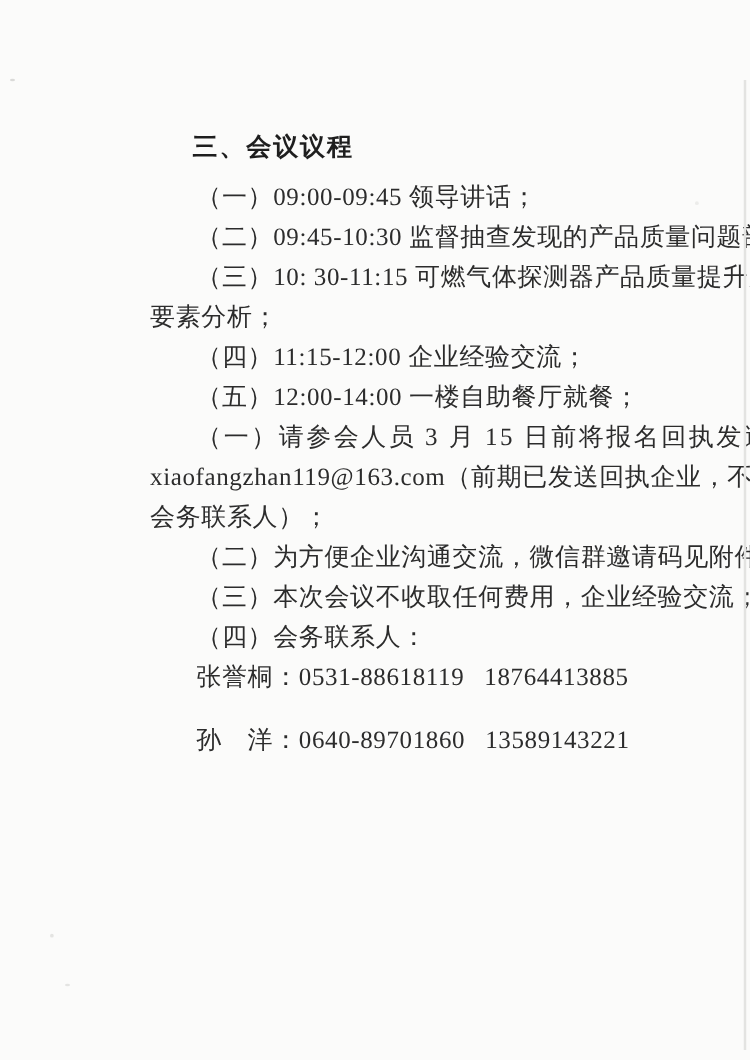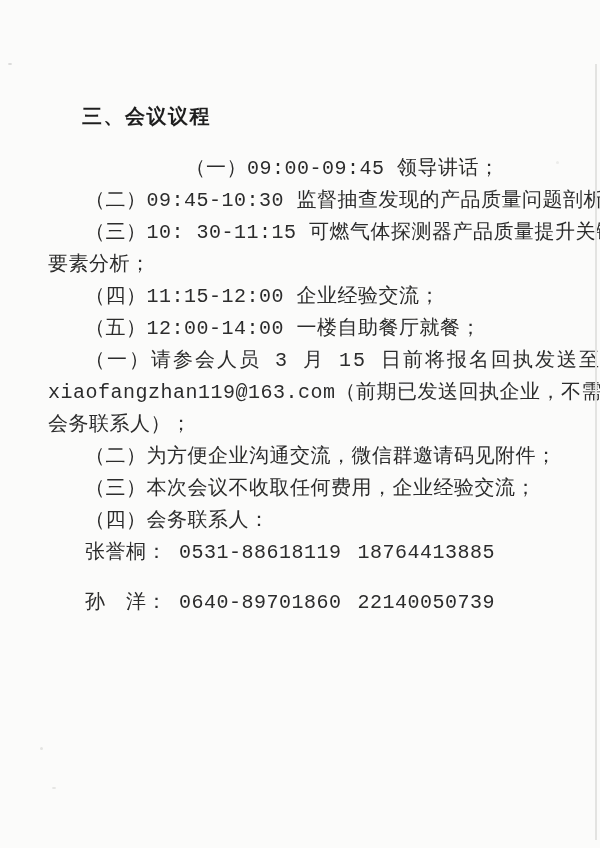--- a/index.html
+++ b/index.html
@@ -10,54 +10,51 @@
     width: 600px;
     height: 848px;
     position: relative;
     overflow: hidden;
     background: #fbfbfa;
     font-family: "Liberation Serif", "DejaVu Serif", serif;
     color: #2c2c2c;
   }
   .doc {
     position: relative;
-    padding: 102px 0 0 48px;
-    font-family: Liberation Mono, monospace;
+    padding: 102px 0 0 120px;
   }
   .line {
     font-size: 20px;
     line-height: 32px;
     margin: 0;
     white-space: nowrap;
     letter-spacing: 0.5px;
   }
   .heading {
     font-weight: 700;
     color: #1e1e1e;
     margin-left: 34px;
     letter-spacing: 1.5px;
   }
   .indent {
     margin-left: 37px;
   }
   .gap-top {
-    margin-top: 19px;
-    text-align: center;
+    margin-top: 8px;
   }
   .spread {
     letter-spacing: 2px;
   }
   .contact {
     margin-left: 37px;
   }
   .contact-gap {
     margin-top: 18px;
   }
   .phone-office {
-    margin-left: 12px;
   }
   .phone-mobile {
     margin-left: 16px;
   }
   
   .edge-line {
     position: absolute;
     right: 3px;
     top: 64px;
     bottom: 8px;
@@ -94,21 +91,21 @@
   <p class="line">会务联系人）；</p>
   <p class="line indent">（二）为方便企业沟通交流，微信群邀请码见附件；</p>
   <p class="line indent">（三）本次会议不收取任何费用，企业经验交流；</p>
   <p class="line indent">（四）会务联系人：</p>
 
   <p class="line contact">
     <span>张誉桐：</span><span class="phone-office">0531-88618119</span><span class="phone-mobile">18764413885</span>
   </p>
 
   <p class="line contact contact-gap">
-    <span>孙　洋：</span><span class="phone-office">0640-89701860</span><span class="phone-mobile">22140050739</span>
+    <span>孙　洋：</span><span class="phone-office">0640-89701860</span><span class="phone-mobile">13589143221</span>
   </p>
 
 </div>
 
 <div class="edge-line"></div>
 <div class="speck speck-1"></div>
 <div class="speck speck-2"></div>
 <div class="speck speck-3"></div>
 <div class="speck speck-4"></div>
 

